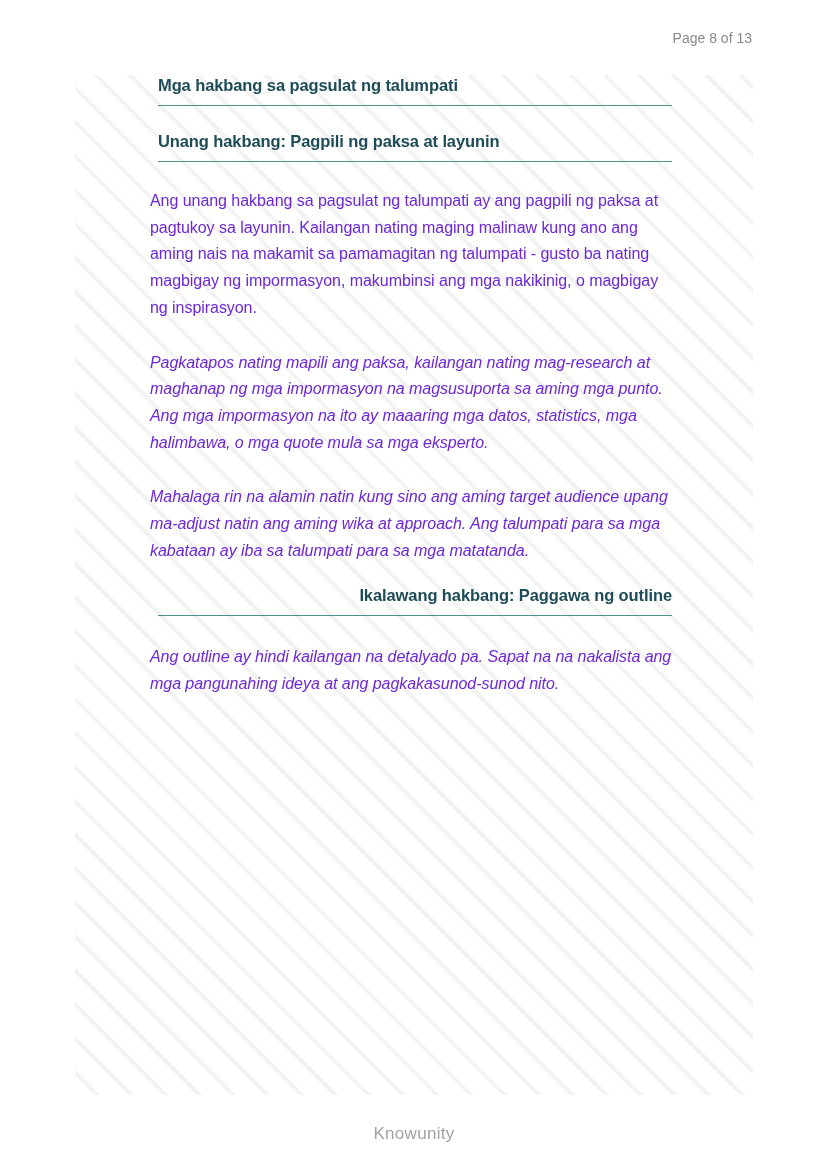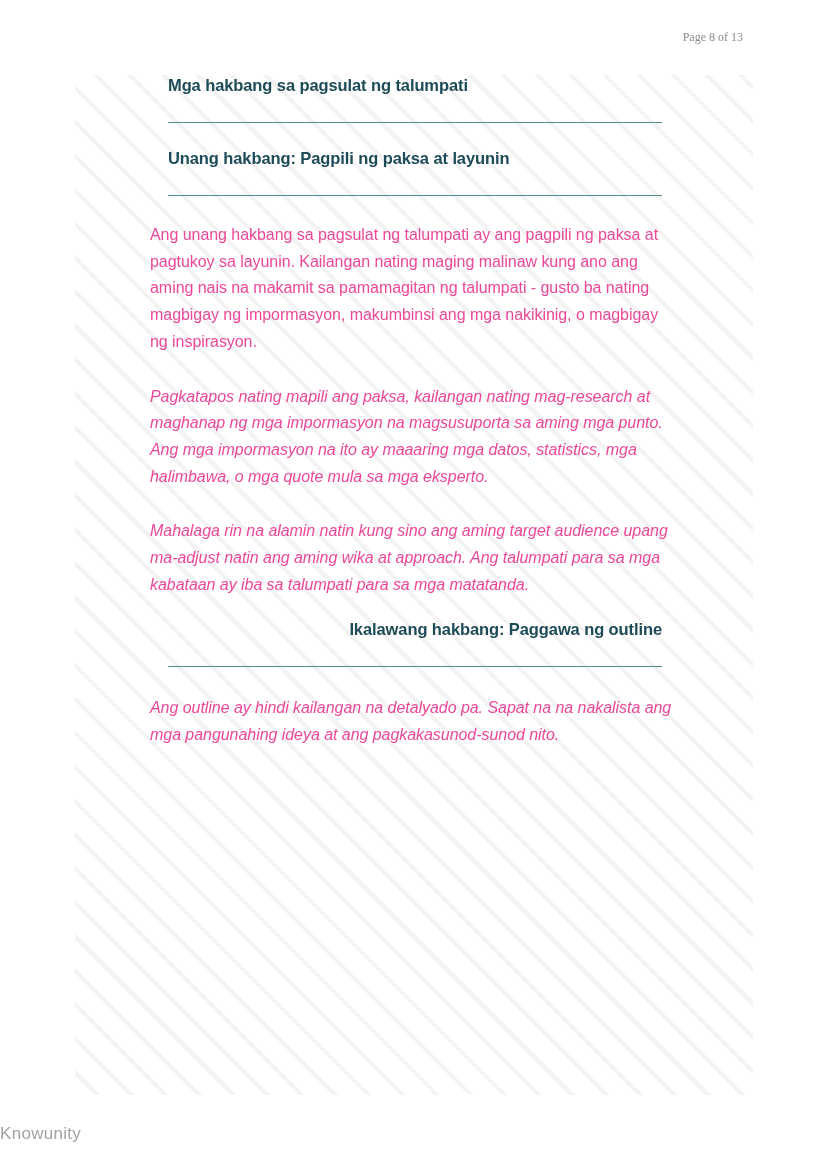--- a/index.html
+++ b/index.html
@@ -7,23 +7,23 @@
       width: 828px;
       height: 1171px;
       background: #ffffff;
       position: relative;
       overflow: hidden;
       font-family: "Liberation Sans", "DejaVu Sans", sans-serif;
     }
     .page-number {
       position: absolute;
       top: 30px;
-      right: 85px;
-      font-family: Liberation Serif, serif;
-      font-size: 12px;
+      right: 76px;
+      font-family: Liberation Sans, sans-serif;
+      font-size: 14px;
       color: #8a8a8a;
     }
     .stripes {
       position: absolute;
       left: 75px;
       top: 75px;
       width: 678px;
       height: 1020px;
       background: repeating-linear-gradient(
         45deg,
@@ -38,42 +38,43 @@
     .content {
       position: absolute;
       left: 150px;
       top: 72px;
       width: 530px;
     }
     .heading {
       font-weight: bold;
       font-size: 16.5px;
       color: #1d4b57;
-      padding-bottom: 27px;
+      padding-bottom: 10px;
       border-bottom: 1.5px solid #4f8f8d;
-      margin: 18px;
+      margin: 8px;
       letter-spacing: -0.1px;
     }
     .heading.h1 { margin-top: 4px; }
     .heading.h2 { margin-top: 26px; }
     .heading.h2b { margin-top: 22px; text-align: right; }
     .para {
       font-size: 16px;
       line-height: 26.7px;
-      color: #ec4899;
+      color: #6d28d9;
       margin: 0;
       letter-spacing: -0.05px;
     }
     .para.first { margin-top: 26px; }
     .para.next { margin-top: 28px; font-style: italic; }
     .footer-brand {
       position: absolute;
       top: 1124px;
       left: 0;
       width: 828px;
+      text-align: center;
       font-size: 17px;
       color: #a3a3a3;
       letter-spacing: 0.3px;
     }
   </style>
 </head>
 <body>
 
 <div class="page-number">Page 8 of 13</div>
 

